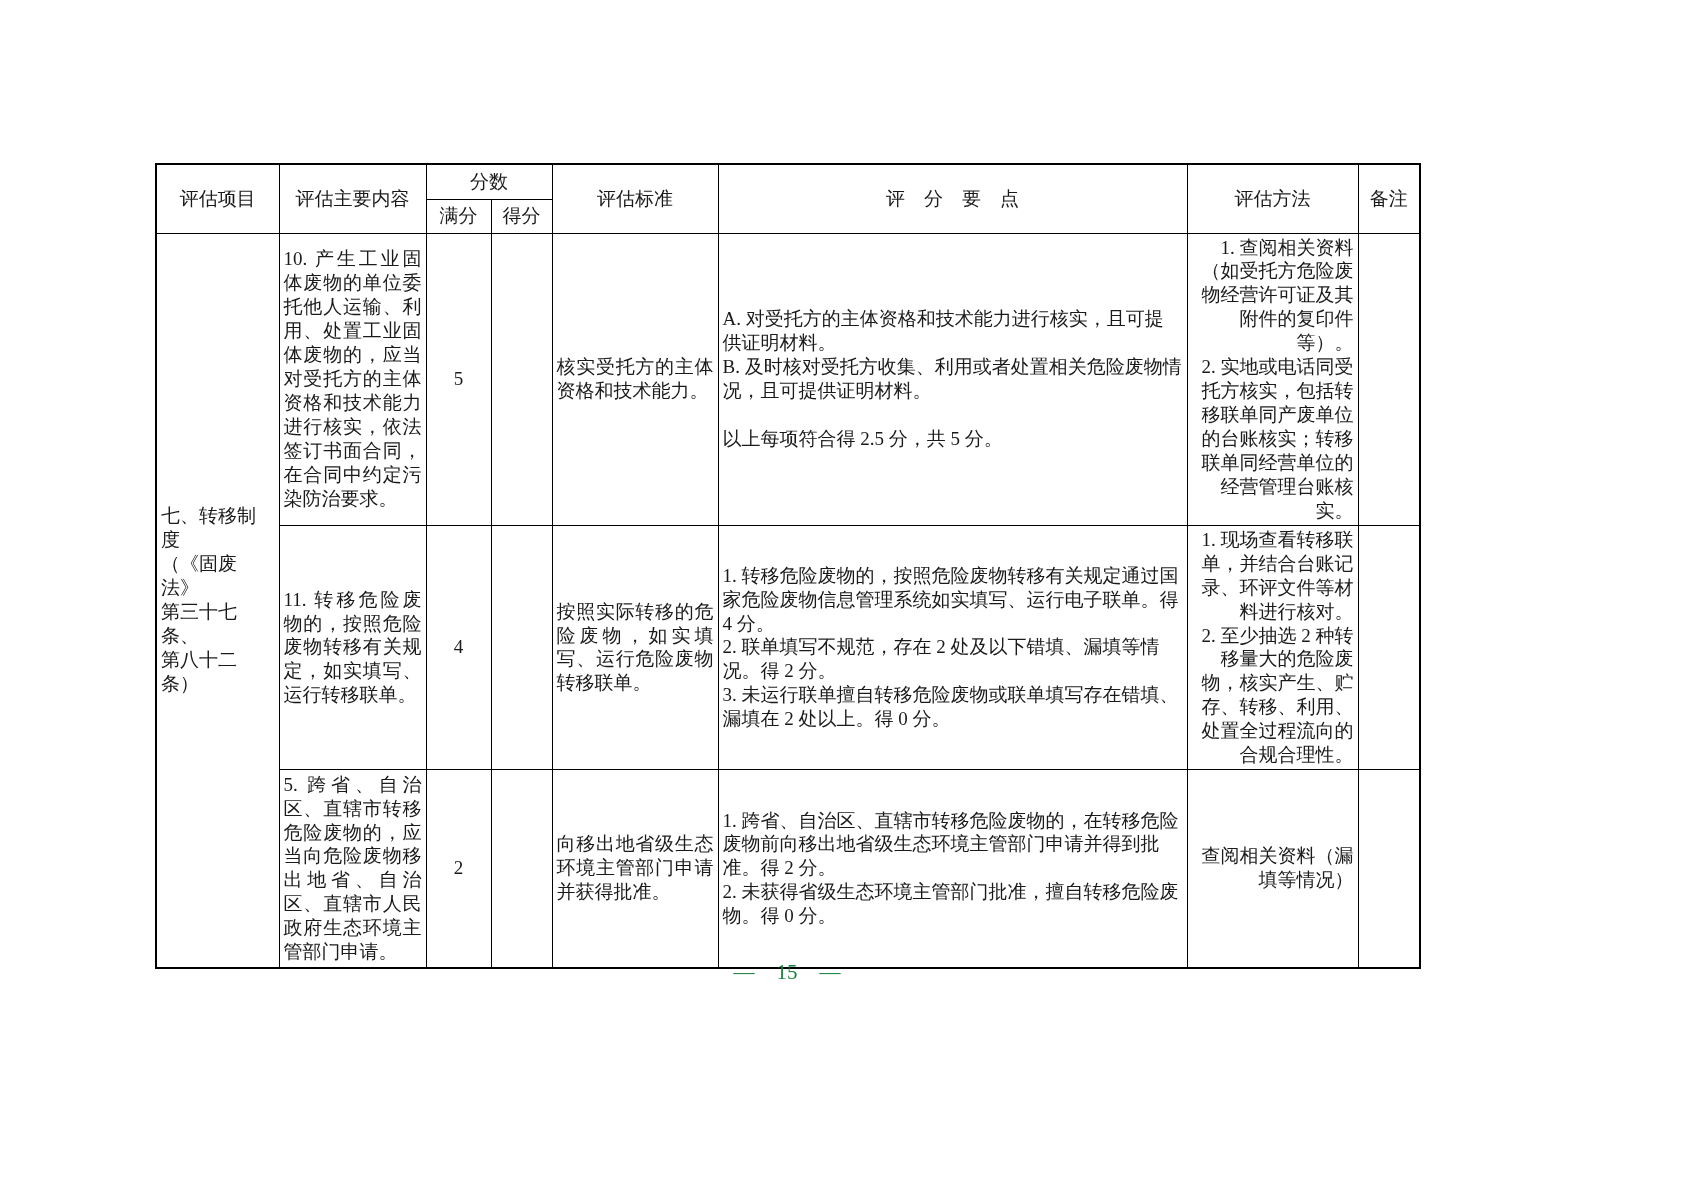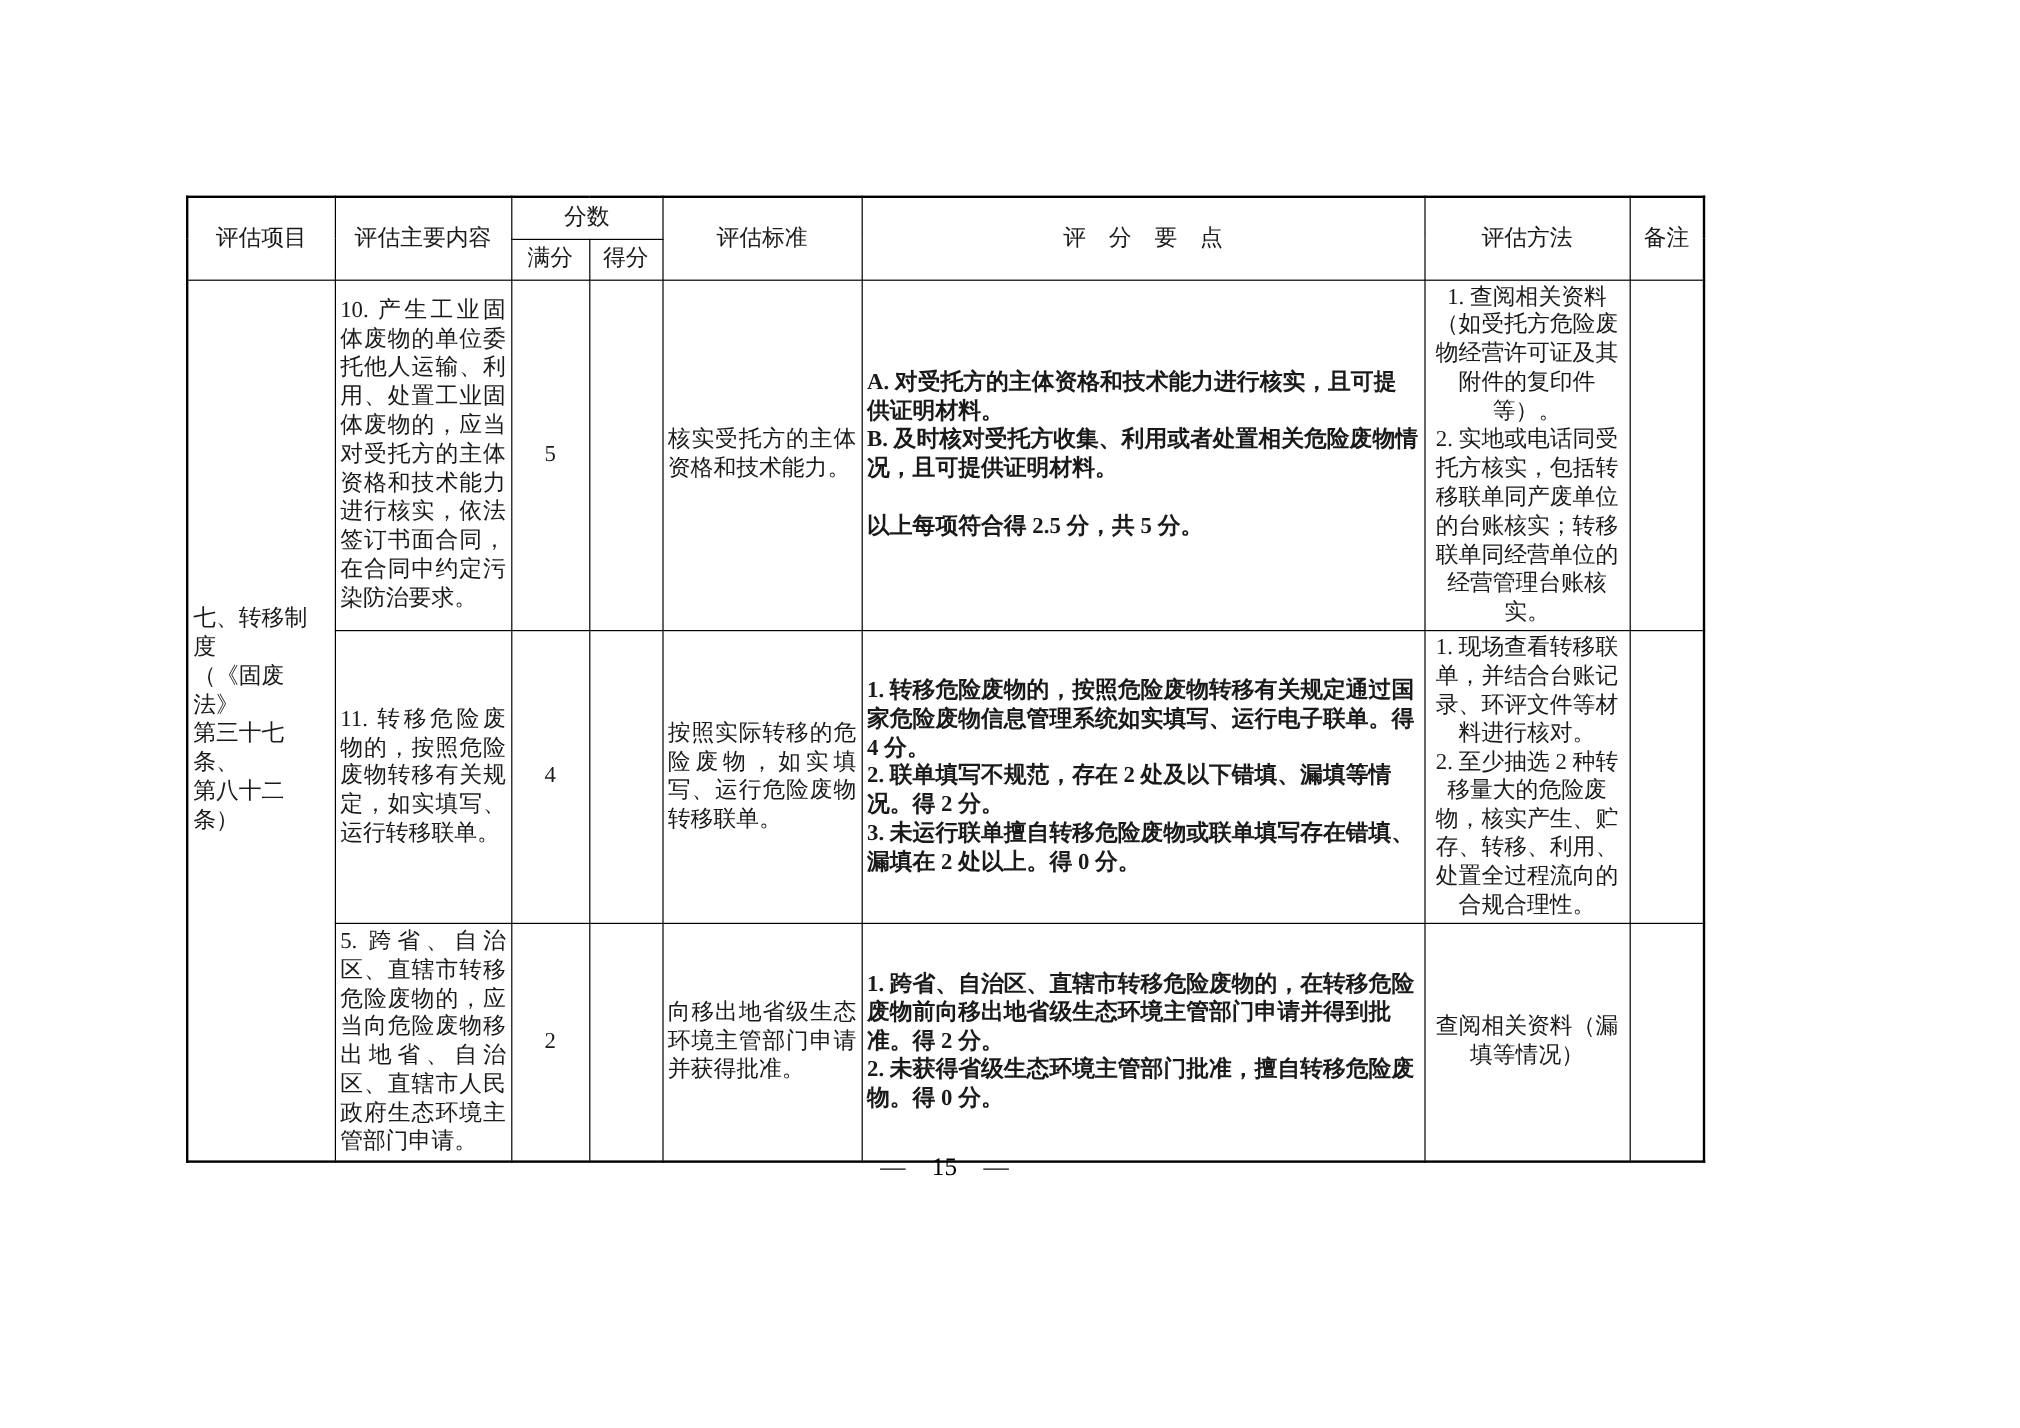--- a/index.html
+++ b/index.html
@@ -33,27 +33,27 @@
 
   td.th { text-align:center; font-size:20px; padding:1px 2px; }
   td.c-cat {
     text-align:left;
     white-space:pre-line;
     padding:2px 1px;
   }
   td.c-content { text-align:justify; padding:4px 5px; }
   td.c-num { text-align:center; }
   td.c-standard { text-align:justify; padding:2px 3px;font-family:Liberation Serif, serif; }
-  td.c-points { text-align:left; white-space:pre-line; padding:2px 6px;font-weight:bold; }
-  td.c-method { text-align:center; white-space:pre-line; padding:2px 3px; }
+  td.c-points { text-align:left; white-space:pre-line; padding:2px 6px; }
+  td.c-method { text-align:right; white-space:pre-line; padding:2px 3px; }
   td.c-remark { }
 
   .footer {
     position:absolute; left:155px; top:960px; width:1264px;
-    text-align:center; font-size:21px; color:#000000;
+    text-align:center; font-size:21px; color:#15803d;
   }
   .footer .num { margin:0 22px; }
 </style>
 </head>
 <body>
 
 <div class="sheet">
 
   <table class="eval">
     <colgroup>

